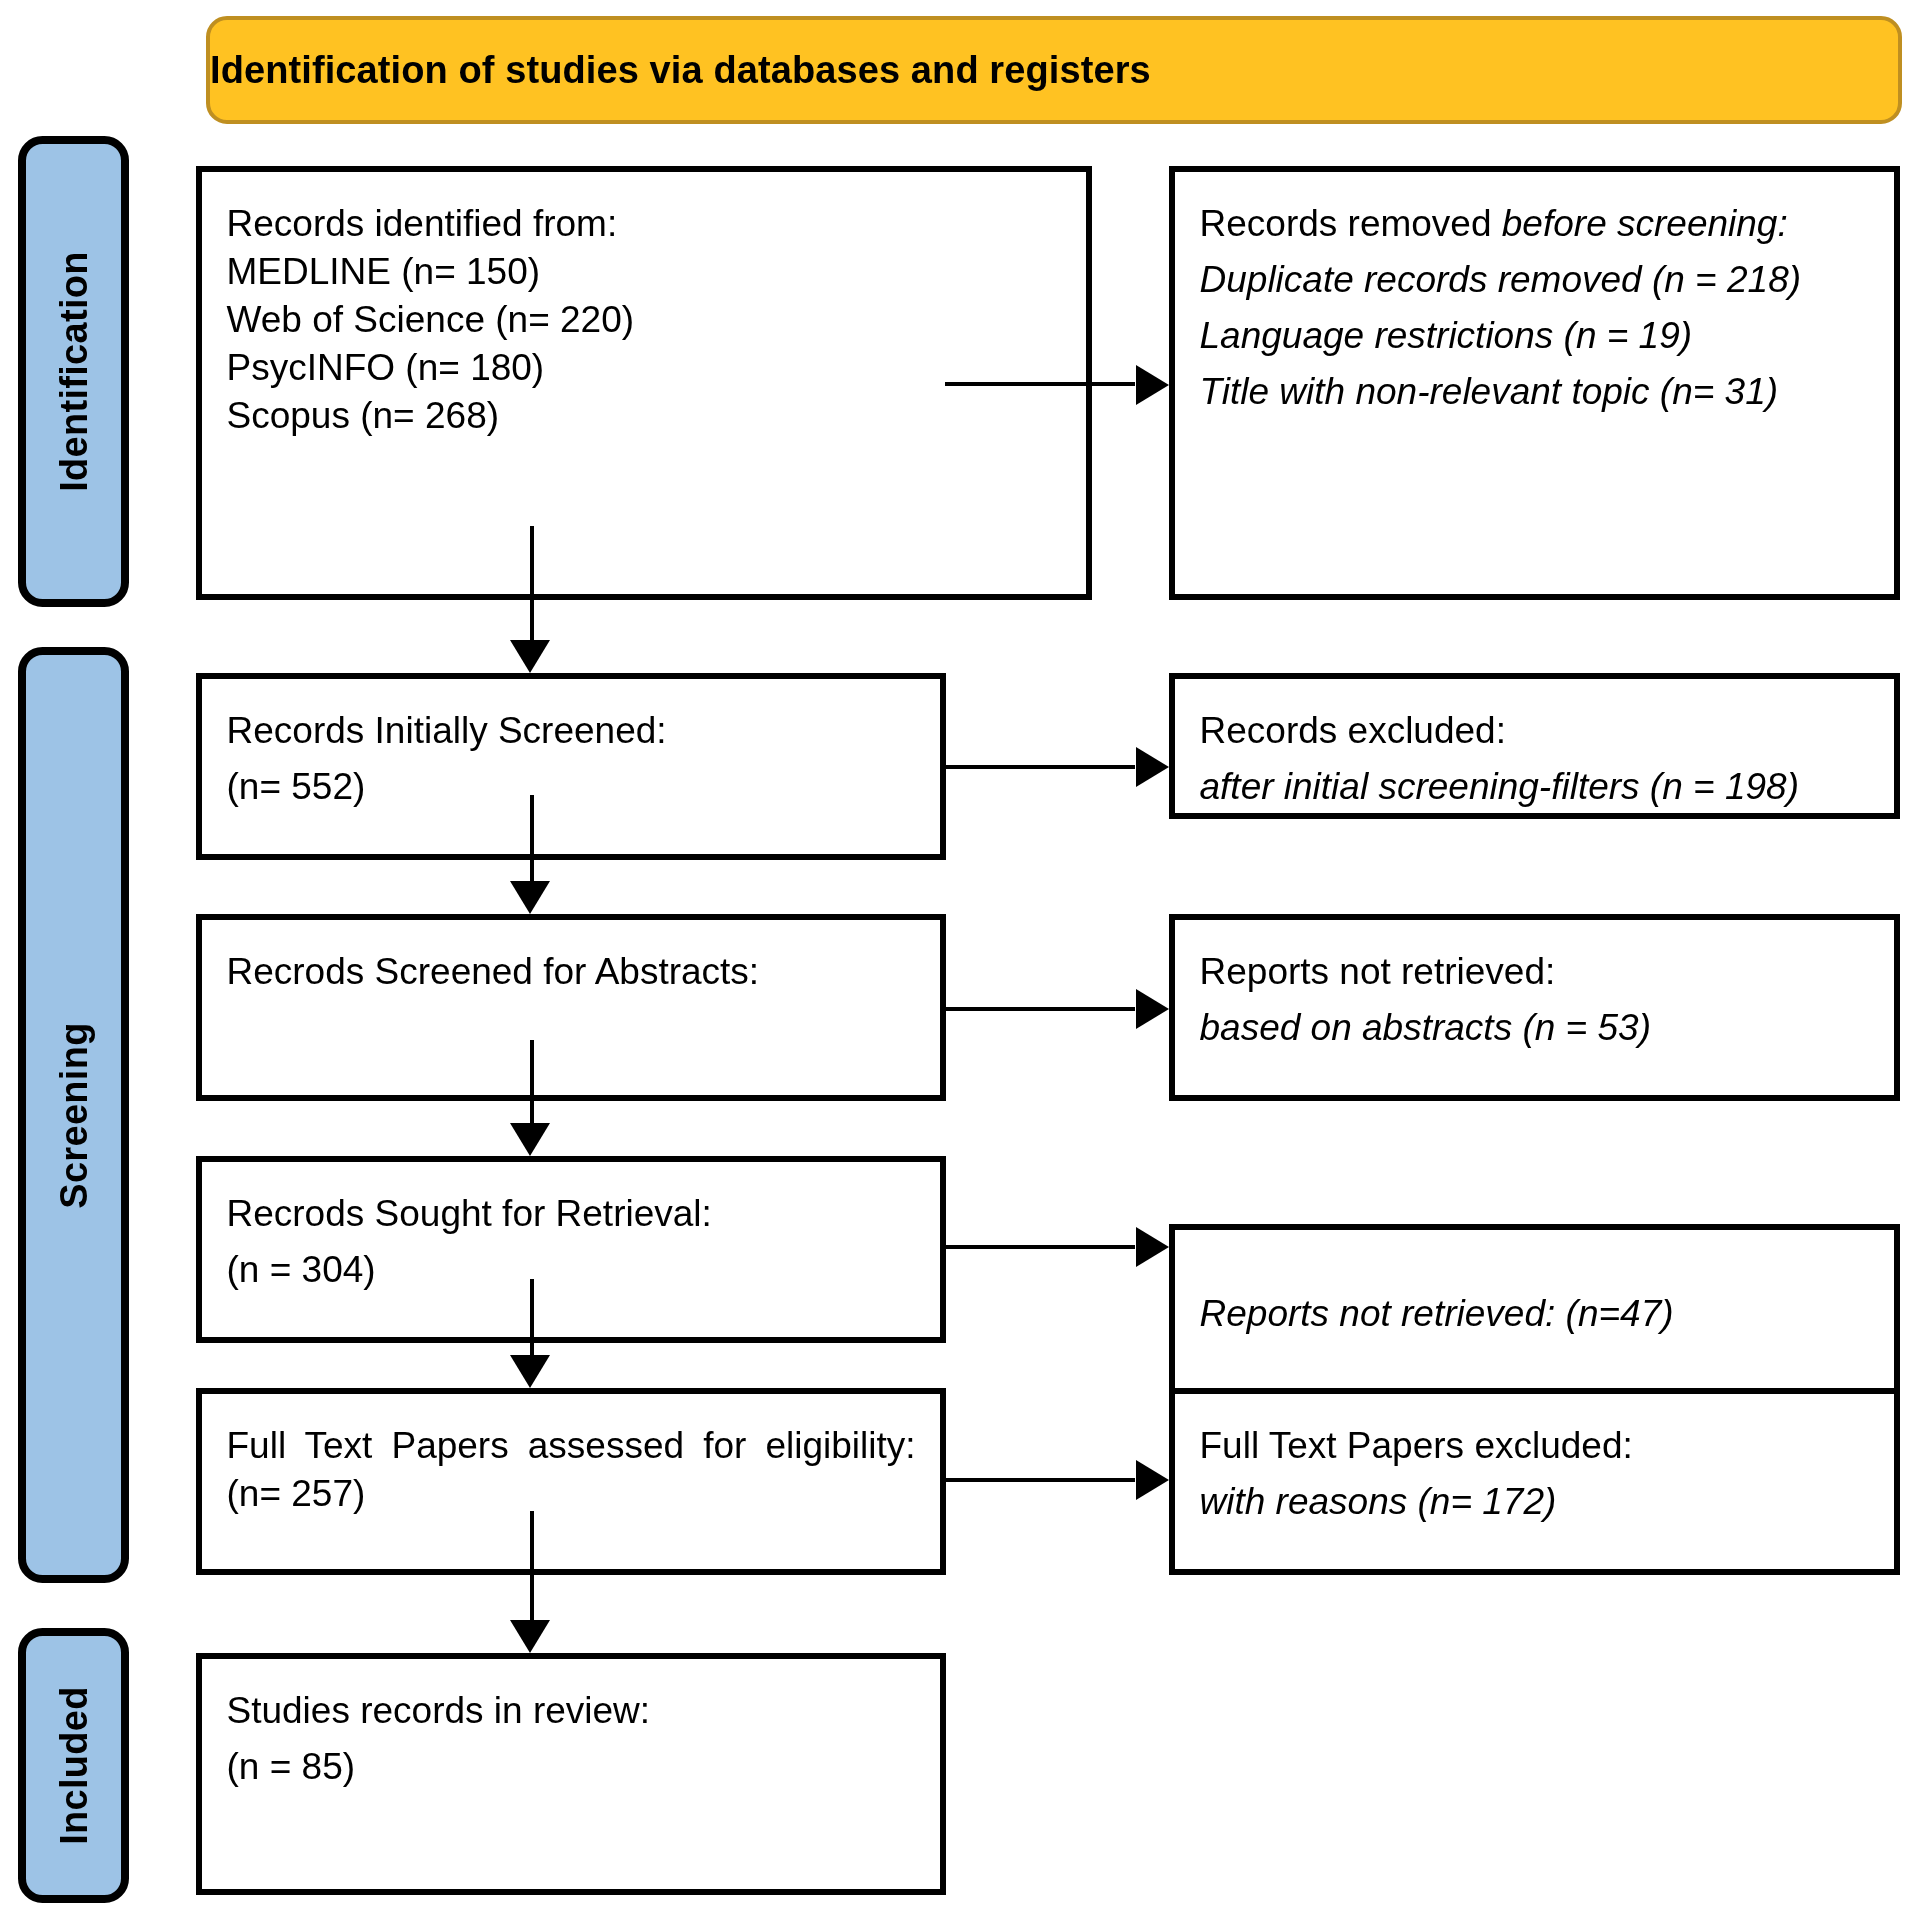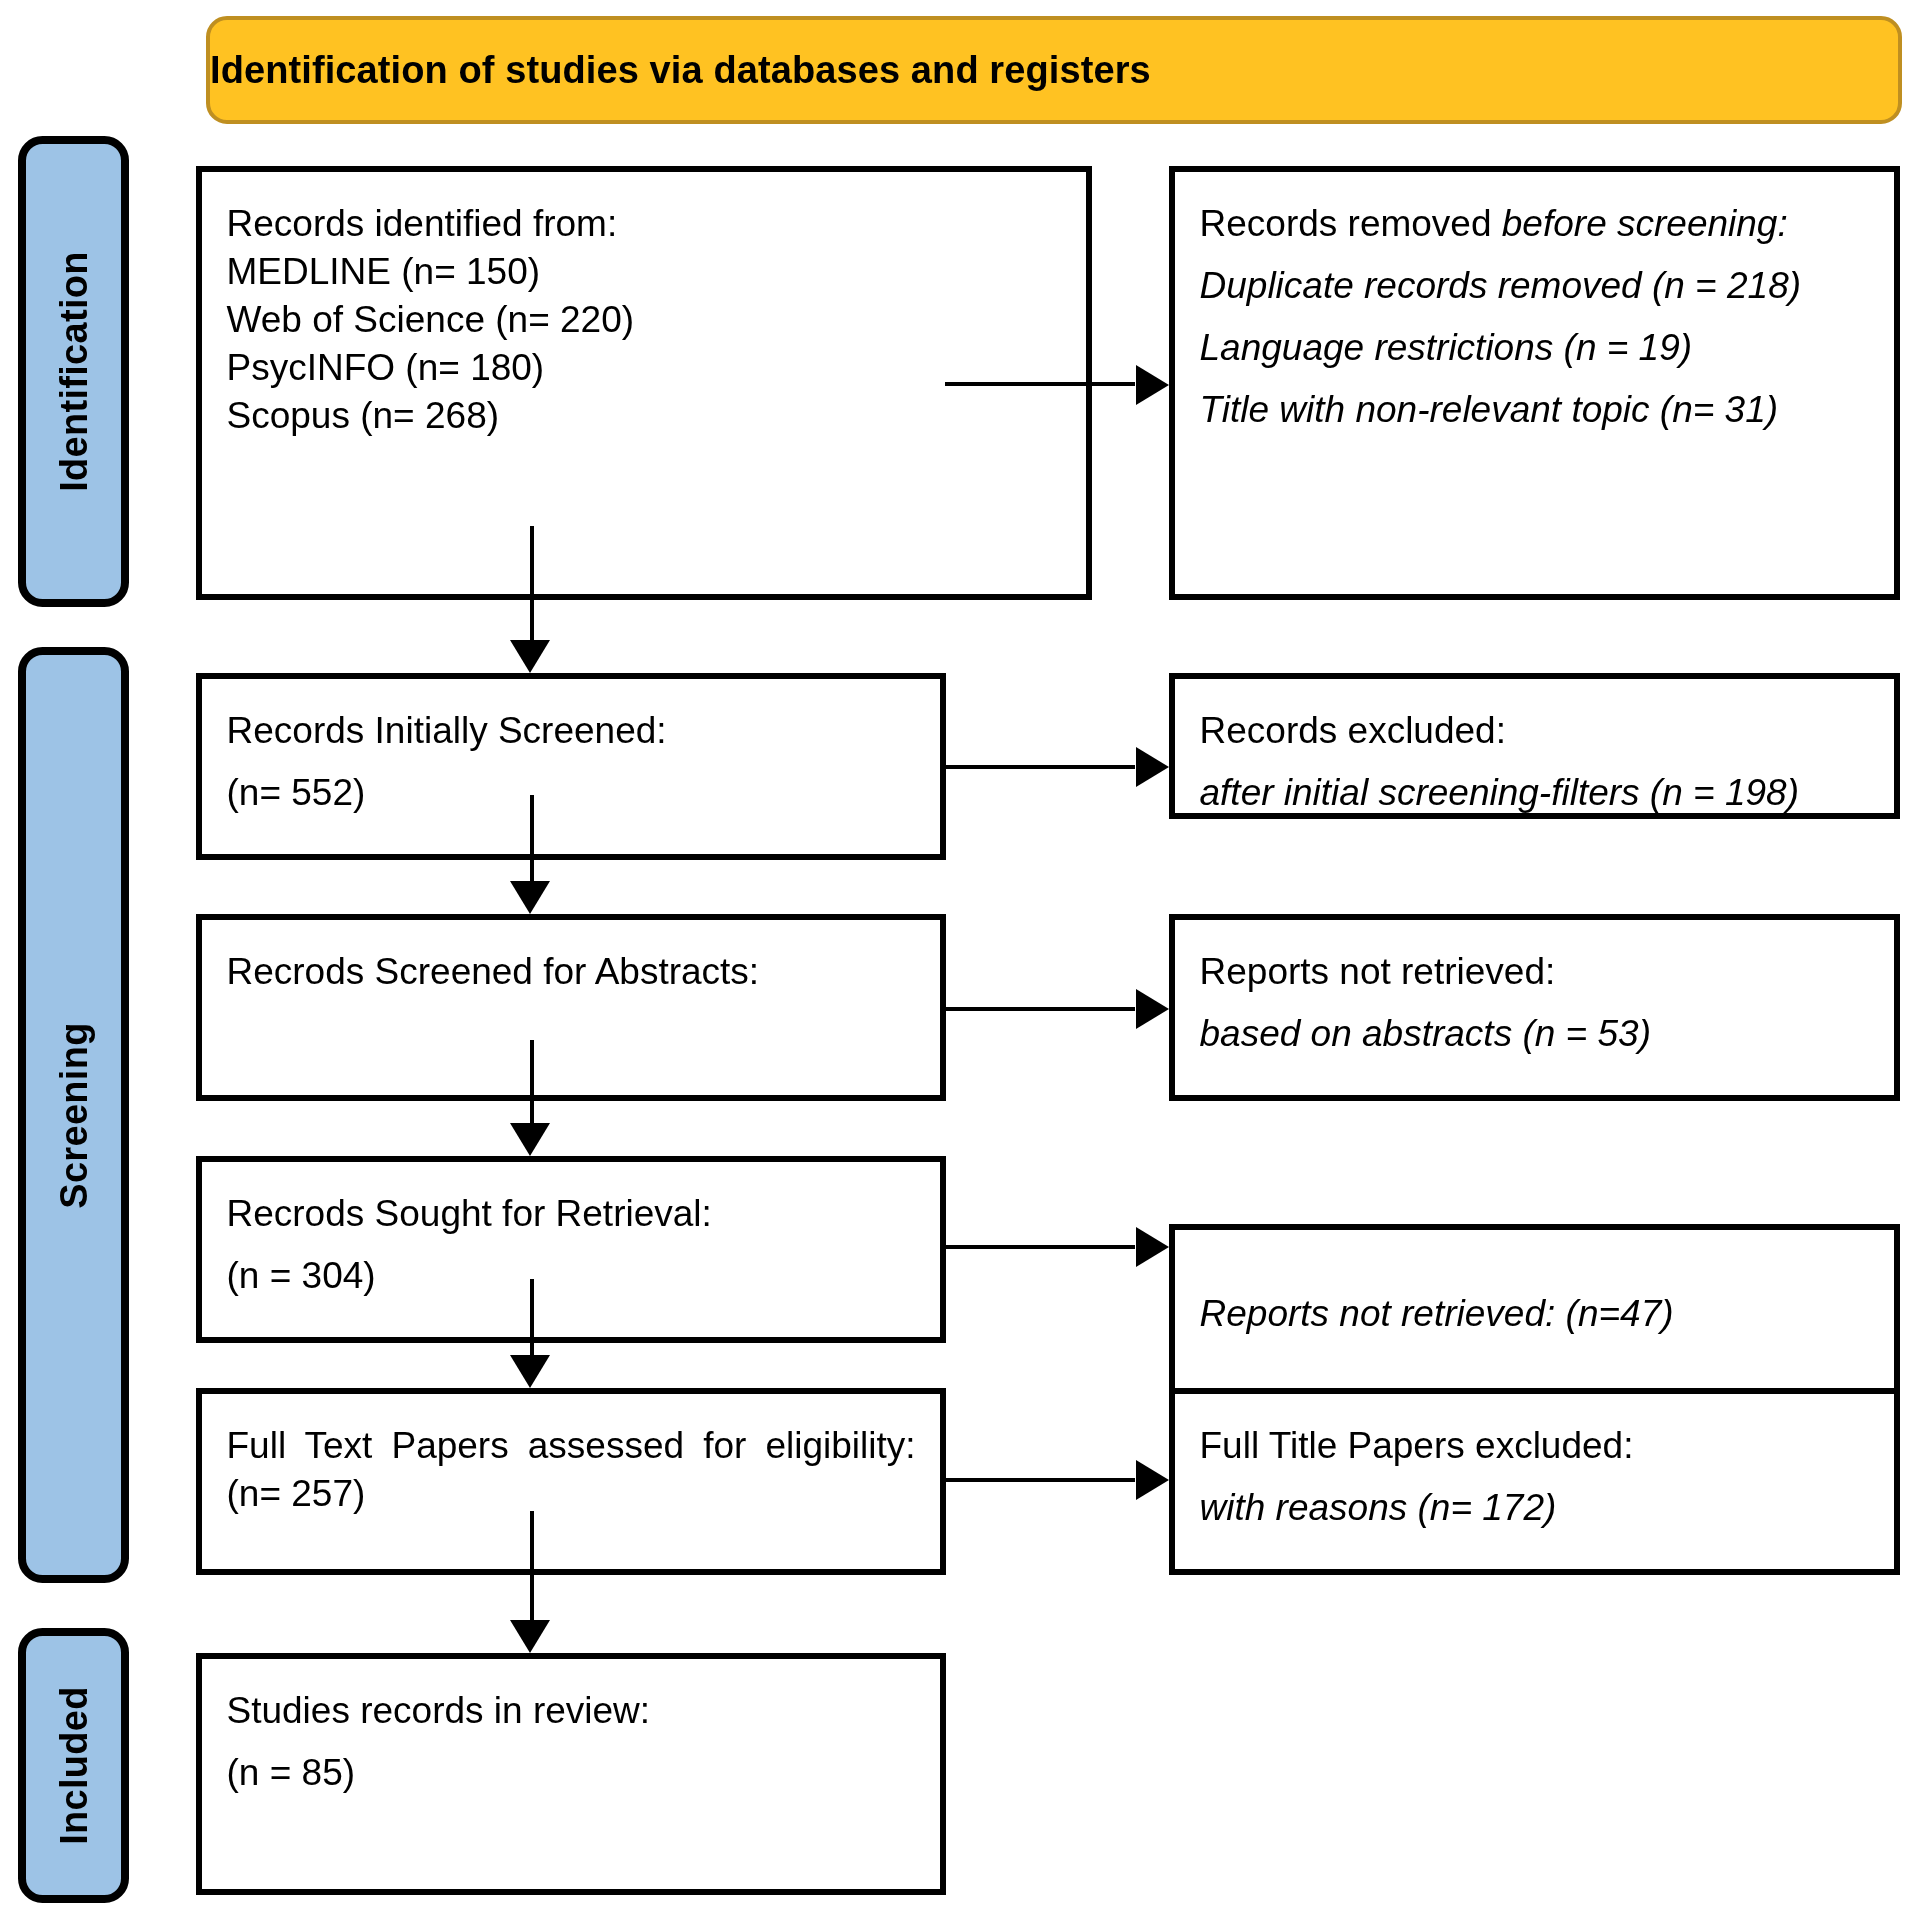--- a/index.html
+++ b/index.html
@@ -71,21 +71,21 @@
     background: #ffffff;
     border: 6.7px solid #000000;
     padding: 28px 24.5px 18.4px 24.5px;
   }
   .flow-box p {
     font-size: 37px;
     line-height: 1.30;
     color: #000000;
     margin: 0;
   }
-  .flow-box p.gap { margin-top: 14px; }
+  .flow-box p.gap { margin-top: 8px; }
   .flow-box.justify p { text-align: justify; text-align-last: left; }
   .flow-box.vcenter {
     display: flex;
     flex-direction: column;
     justify-content: center;
     padding-top: 18.4px;
   }
   .it { font-style: italic; }
 
   
@@ -200,21 +200,21 @@
   <div class="flow-box" id="box-notretrieved">
     <p>Reports not retrieved:</p>
     <p class="it gap">based on abstracts (n = 53)</p>
   </div>
 
   <div class="flow-box vcenter" id="box-notretr2">
     <p class="it">Reports not retrieved: (n=47)</p>
   </div>
 
   <div class="flow-box" id="box-ftexcluded">
-    <p>Full Title Papers excluded:</p>
+    <p>Full Text Papers excluded:</p>
     <p class="it gap">with reasons (n= 172)</p>
   </div>
 
   <div class="conn">
     <div class="v-stem" style="left:530px; top:526px; height:114px;"></div>
     <div class="v-head" style="left:510px; top:640px;"></div>
   </div>
 
   <div class="conn">
     <div class="v-stem" style="left:530px; top:795px; height:86px;"></div>

